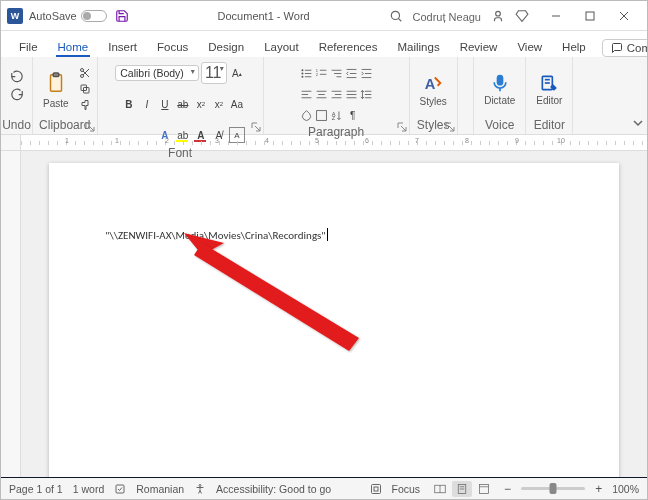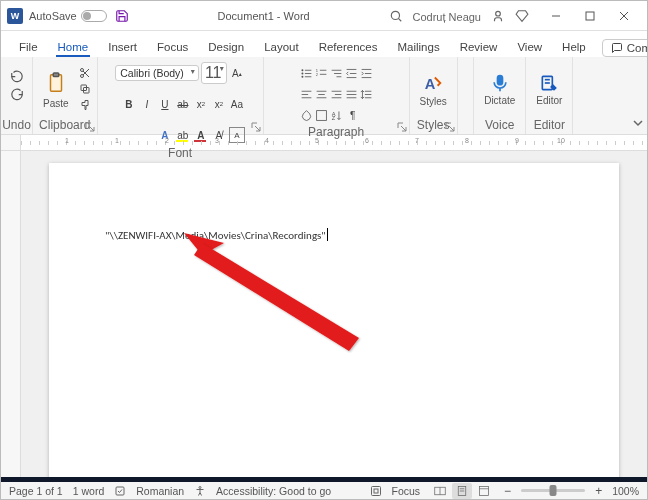--- a/index.html
+++ b/index.html
@@ -53,21 +53,21 @@
 .ruler .vr{width:20px;background:#f7f7f7;border-right:1px solid #ddd}
 .ruler .hr{flex:1;background:linear-gradient(to right,#ccc 0,#ccc 1px,transparent 1px) repeat-x;background-size:9px 4px;background-position:0 6px;position:relative;overflow:hidden;font-size:7px;color:#888}
 .ruler .hr span{position:absolute;top:2px}
 .docarea{flex:1;display:flex;background:#f0f0f0;overflow:hidden}
 .vruler{width:20px;background:#f7f7f7;border-right:1px solid #ddd}
 .page-wrap{flex:1;display:flex;justify-content:center;padding:12px 12px;overflow:hidden}
 .page{width:570px;background:#fff;box-shadow:0 1px 4px rgba(0,0,0,.25);padding:62px 56px;position:relative;height:480px}
 .doctext{font-size:11px;color:#333;font-family:Calibri,sans-serif}
 .cursor{display:inline-block;width:1px;height:13px;background:#000;vertical-align:middle;margin-left:1px}
 .arrow{position:absolute;pointer-events:none}
-.statusbar{height:22px;background:#f5f5f5;border-top:5px solid #0f172a;display:flex;align-items:center;font-size:10.5px;color:#555;padding:0 8px;gap:10px}
+.statusbar{height:22px;background:#f5f5f5;border-top:1px solid #0f172a;display:flex;align-items:center;font-size:10.5px;color:#555;padding:0 8px;gap:10px}
 .statusbar .spacer{flex:1}
 .statusbar svg{width:12px;height:12px;color:#666}
 .vbtns{display:flex;gap:2px;align-items:center}
 .vbtns .vb{width:20px;height:16px;display:flex;align-items:center;justify-content:center}
 .vbtns .vb.active{background:#ddd;border-radius:2px}
 .zoomslider{width:64px;height:3px;background:#ccc;position:relative;border-radius:2px}
 .zoomslider::after{content:"";position:absolute;width:7px;height:11px;background:#888;top:-4px;left:50%;border-radius:2px;transform:translateX(-50%)}
 .colorbtn{position:relative;width:16px;height:16px}
 .colorbtn .bar{position:absolute;bottom:1px;left:1px;right:3px;height:2px}
 </style>

